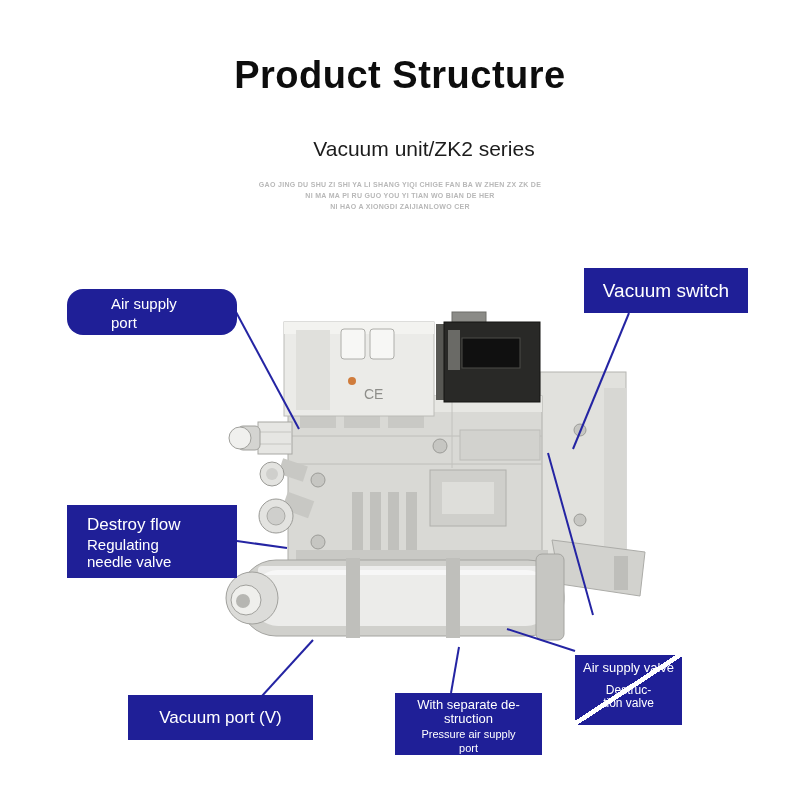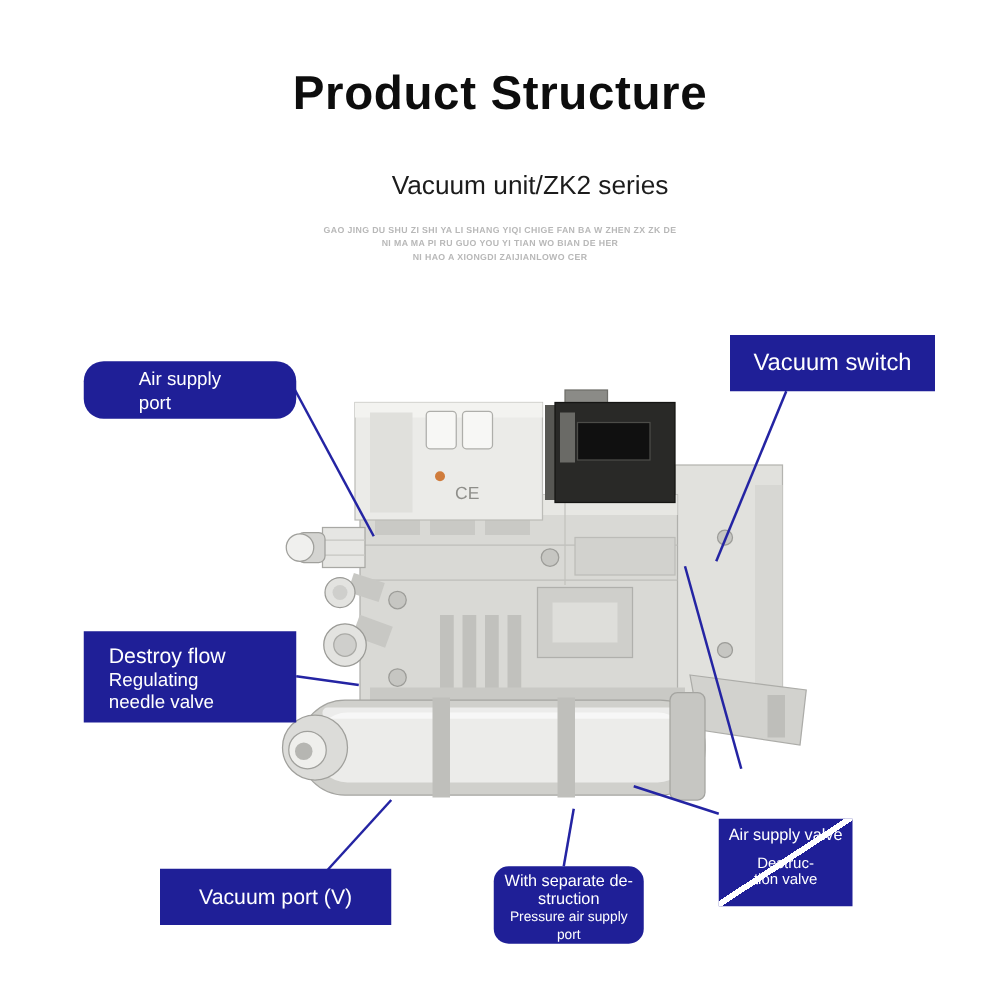--- a/index.html
+++ b/index.html
@@ -31,21 +31,21 @@
   .lbl-destroy-flow { left:67px; top:505px; width:170px; height:73px; padding:8px 0 0 20px; }
   .lbl-destroy-flow .big { font-size:17px; line-height:23px; }
   .lbl-destroy-flow .small { font-size:15px; line-height:17px; }
   .lbl-valves { left:575px; top:615px; width:107px; height:70px; text-align:center;
     background-color:#1f1f97;
     background-image:linear-gradient(to bottom right, transparent 47%, #ffffff 47%, #ffffff 51%, transparent 51%);margin-top:40px; }
   .lbl-valves .valve-top { margin-top:6px; font-size:13px; line-height:14px; }
   .lbl-valves .valve-bottom { margin-top:9px; font-size:12px; line-height:13px; }
   .lbl-vacuum-port { left:82px; top:695px; width:185px; height:45px;
     font-size:17px; line-height:45px; text-align:center;margin-left:46px; }
-  .lbl-separate { left:395px; top:693px; width:120px; height:62px; text-align:center; padding-top:5px;border-radius:12px; }
+  .lbl-separate { left:395px; top:693px; width:147px; height:62px; text-align:center; padding-top:5px; }
   .lbl-separate .main { font-size:13px; line-height:14px; }
   .lbl-separate .sub { font-size:11px; line-height:12px; margin-top:2px; }
 </style>
 </head>
 <body>
 
 <div class="stage">
 
   <div class="title">Product Structure</div>
   <div class="subtitle">Vacuum unit/ZK2 series</div>

